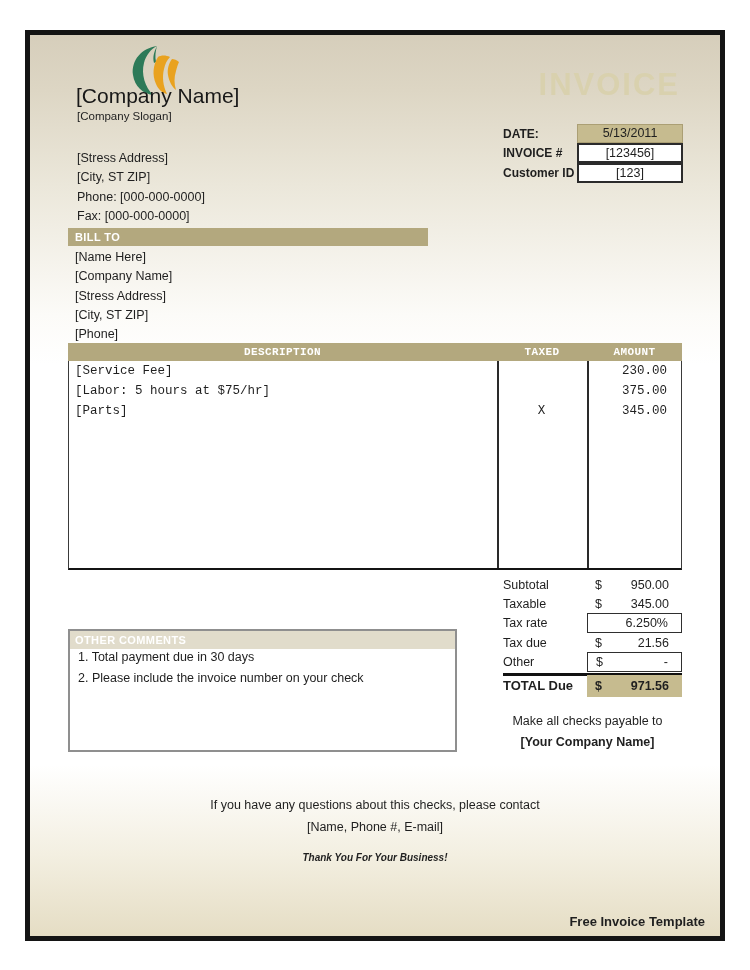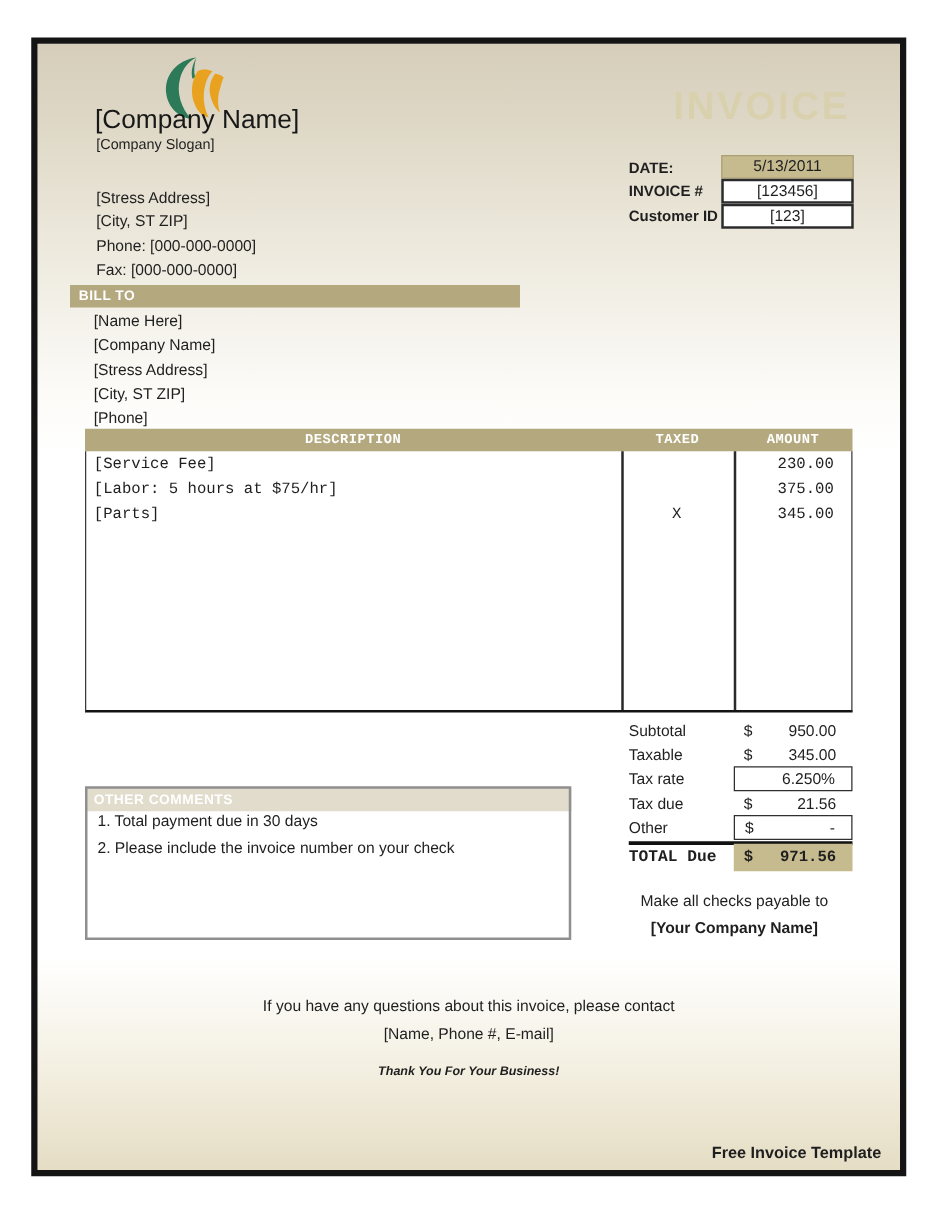--- a/index.html
+++ b/index.html
@@ -32,21 +32,21 @@
   .meta-row .m-value {
     width:120px; height:19px; line-height:17px; text-align:center; font-size:12.5px;
   }
   .m-value.filled { background:#c6bb8f; border:1px solid #ab9f74; }
   .m-value.boxed  { background:#ffffff; border:2px solid #2b2b2b; height:20px; line-height:16px; }
 
   .section-bar {
     background:#b3a87e; color:#ffffff; font-size:11px; font-weight:bold;
     letter-spacing:0.4px; padding-left:7px; display:flex; align-items:center;
   }
-  .billto-bar { left:26px; top:193px; width:360px; height:18px; }
+  .billto-bar { left:38px; top:193px; width:360px; height:18px; }
   .billto-lines { left:45px; top:213px; font-size:12.5px; line-height:19.3px; }
 
   .items { left:38px; top:308px; width:614px;font-family:Liberation Mono, monospace; }
   .items-header { display:flex; height:18px; background:#b3a87e; }
   .items-header .h-cell {
     color:#ffffff; font-size:11px; font-weight:bold; letter-spacing:0.4px;
     display:flex; align-items:center; justify-content:center;
   }
   .col-desc { width:429px; }
   .col-taxed { width:90px; }
@@ -65,21 +65,21 @@
 
   .totals { left:473px; top:540px; width:179px; }
   .t-row { display:flex; align-items:center; height:19.3px; }
   .t-row .t-label { width:84px; font-size:12.5px; }
   .t-row .t-value {
     width:95px; height:19px; display:flex; align-items:center; font-size:12.5px;
     padding-left:8px; padding-right:13px; justify-content:space-between;
   }
   .t-value.boxed { border:1.5px solid #2f2f2f; background:#ffffff; height:20px; }
   .t-value .no-cur { width:100%; text-align:right; }
-  .t-total { display:flex; align-items:center; height:22px; border-top:3px solid #111111; margin-top:2px;font-family:Liberation Mono, monospace; }
+  .t-total { display:flex; align-items:center; height:22px; border-top:3px solid #111111; margin-top:2px; }
   .t-total .t-label { width:84px; font-size:13px; font-weight:bold; }
   .t-total .t-value {
     width:95px; height:22px; background:#c6bb8f; display:flex; align-items:center;
     font-size:12.5px; font-weight:bold; padding-left:8px; padding-right:13px;
     justify-content:space-between;
   }
 
   .comments-bar { left:38px; top:575px; width:389px; height:19px;margin-top:20px; }
   .comments-box {
     left:38px; top:594px; width:389px; height:123px;
@@ -218,20 +218,20 @@
     <div>1. Total payment due in 30 days</div>
     <div>2. Please include the invoice number on your check</div>
   </div>
 
   <div class="abs payable">
     <div>Make all checks payable to</div>
     <div class="bold">[Your Company Name]</div>
   </div>
 
   <div class="abs contact">
-    <div>If you have any questions about this invoice, please contact</div>
+    <div>If you have any questions about this checks, please contact</div>
     <div>[Name, Phone #, E-mail]</div>
   </div>
   <div class="abs thanks">Thank You For Your Business!</div>
 
   <div class="abs footer-brand">Free Invoice Template</div>
 
 </div>
 
 </body></html>

